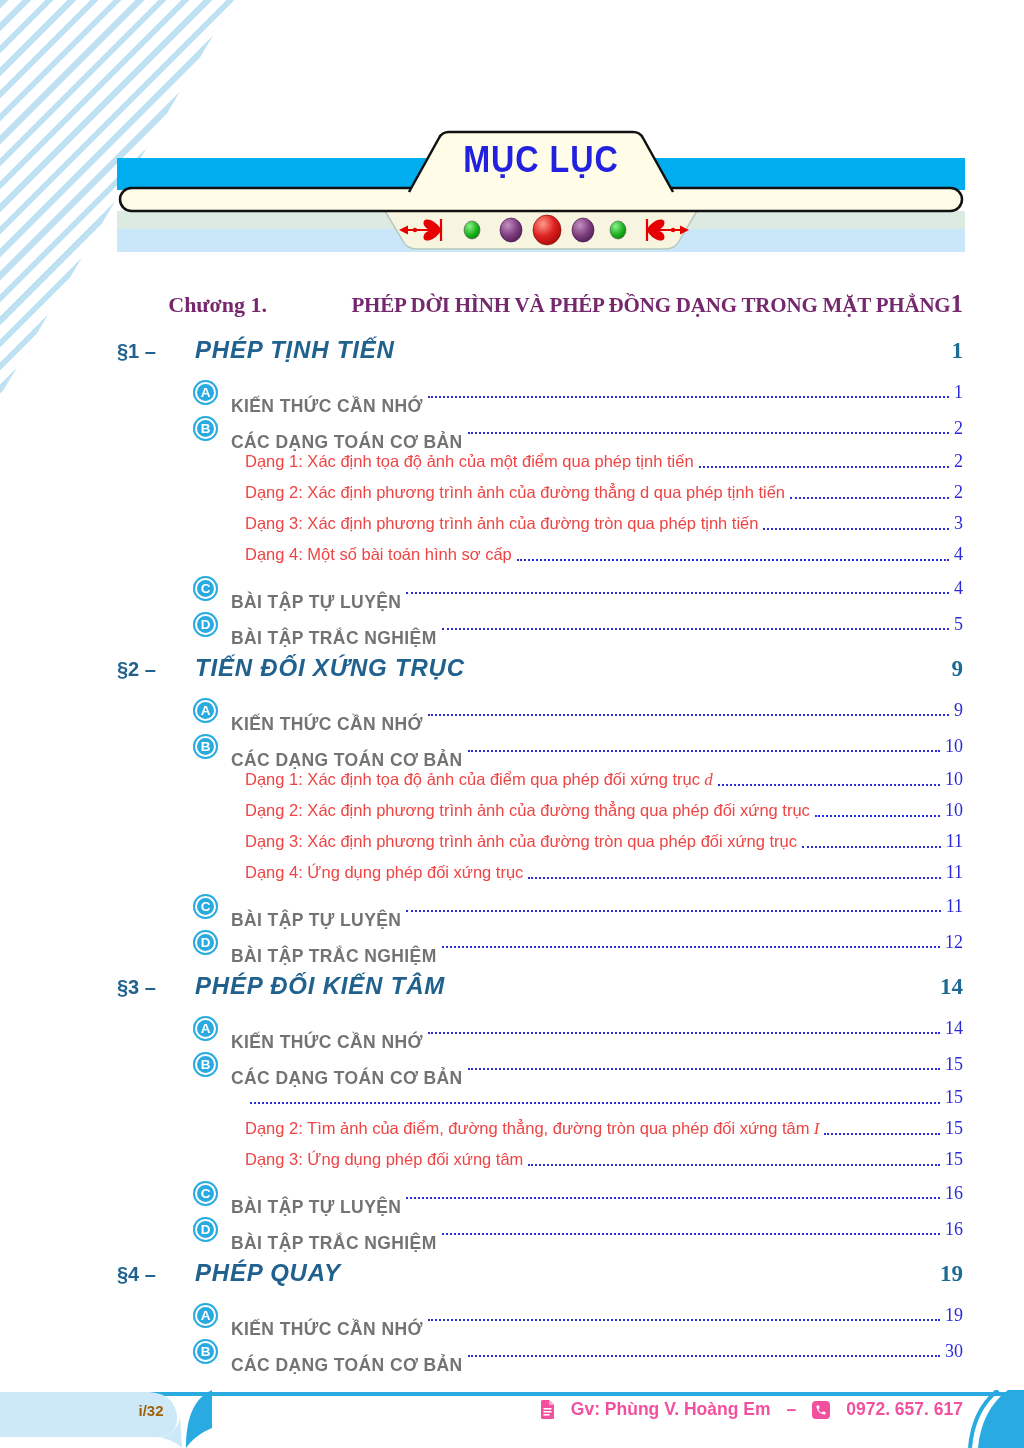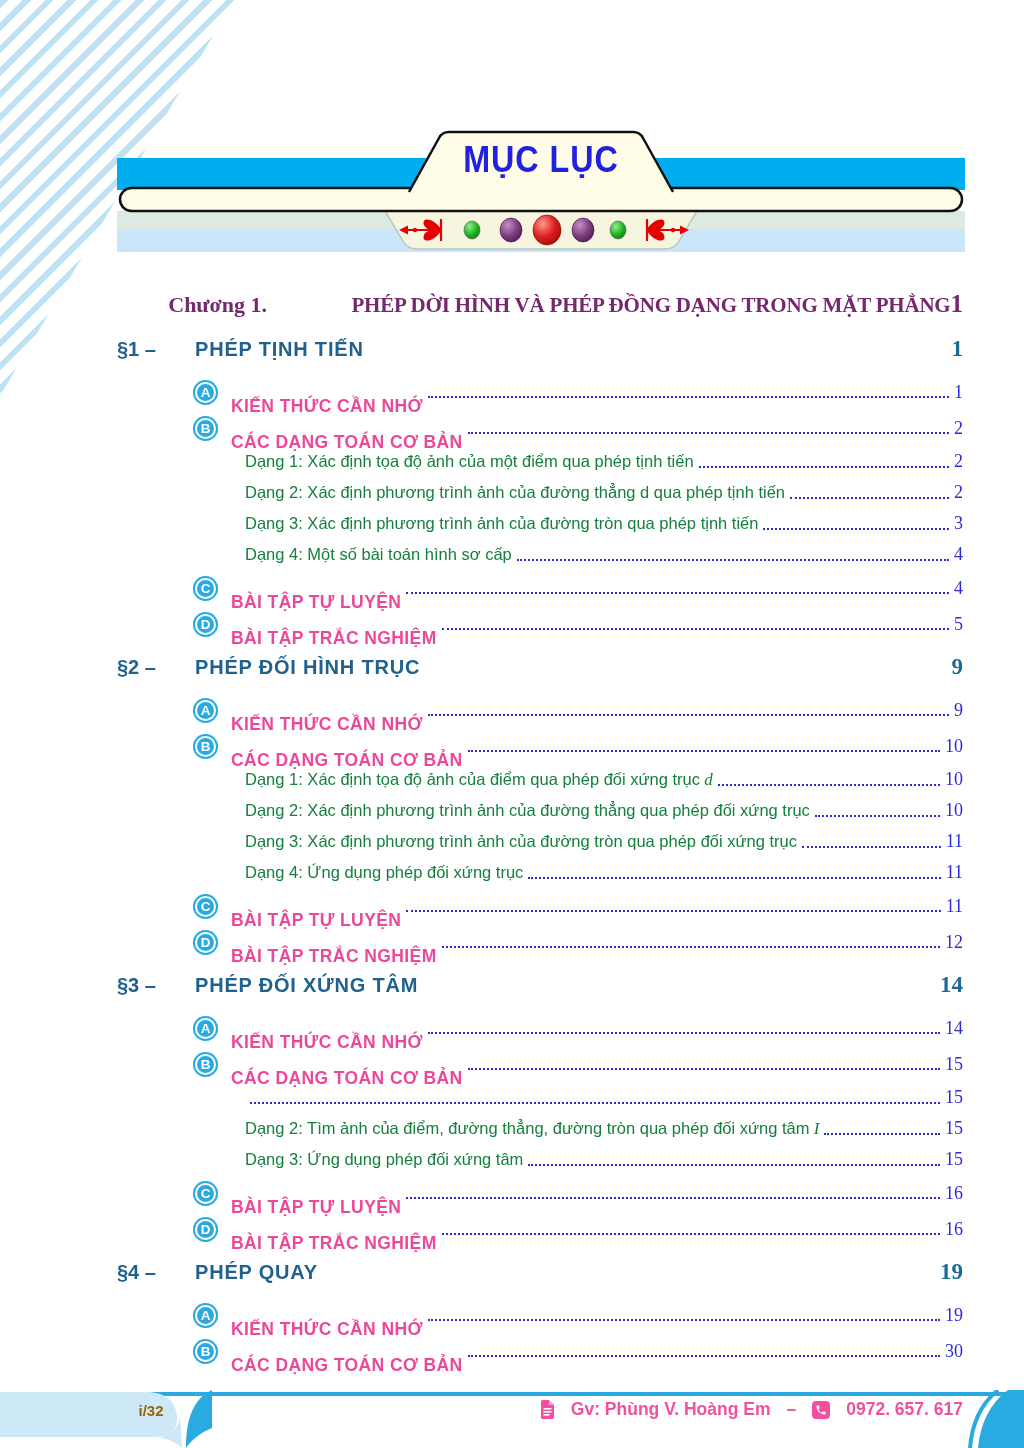--- a/index.html
+++ b/index.html
@@ -21,33 +21,33 @@
   
   .toc{position:absolute;left:117px;top:290px;width:846px;}
   .chapter-row{display:flex;align-items:baseline;font-family:"Liberation Serif",serif;
     color:#76286E;font-weight:bold;height:34px;text-align:right;}
   .chapter-label{font-size:22px;width:150px;flex:0 0 auto;}
   .chapter-title{font-size:21px;flex:1;letter-spacing:-0.2px;white-space:nowrap;}
   .chapter-page{font-size:25px;}
 
   .section-head{display:flex;align-items:baseline;margin-top:12px;height:38px;}
   .sec-num{width:78px;flex:0 0 auto;font-weight:bold;font-size:20px;color:#20618E;}
-  .sec-title{flex:0 0 auto;font-weight:bold;font-size:20px;color:#20618E;letter-spacing:0.8px;}
+  .sec-title{flex:0 0 auto;font-weight:bold;font-size:24px;color:#20618E;letter-spacing:0.8px;font-style:italic;}
   .sec-spacer{flex:1;}
   .sec-page{font-family:"Liberation Serif",serif;font-weight:bold;font-size:23px;color:#1D6A93;}
 
   .row{display:flex;align-items:center;}
   .badge-row{height:36px;padding-left:76px;}
   .dang-row{height:31px;padding-left:128px;}
   .badge{width:25px;height:25px;border-radius:50%;background:#29ABE2;flex:0 0 auto;
     box-shadow:inset 0 0 0 2px #29ABE2, inset 0 0 0 4px #ffffff;
     color:#fff;display:flex;align-items:center;justify-content:center;
     font-weight:bold;font-size:13.5px;margin-right:13px;}
-  .item-label{color:#ec4899;font-size:17.5px;font-weight:600;letter-spacing:0.4px;white-space:nowrap;margin-top:28px;}
-  .dang-label{color:#15803d;font-size:16.5px;white-space:nowrap;}
+  .item-label{color:#737373;font-size:17.5px;font-weight:600;letter-spacing:0.4px;white-space:nowrap;margin-top:28px;}
+  .dang-label{color:#ef4444;font-size:16.5px;white-space:nowrap;}
   .mvar{font-family:"Liberation Serif",serif;font-style:italic;font-size:17px;}
   .leader{flex:1;margin:0 5px;position:relative;top:5px;border-bottom:2px dotted #2B2BD9;min-width:12px;}
   .pg{font-family:"Liberation Serif",serif;font-size:18px;color:#2B2BD9;}
 
   
   .footer-line{position:absolute;left:0;top:1392px;width:1024px;height:4px;background:#29ABE2;}
   .footer-left-svg{position:absolute;left:0;top:1390px;}
   .page-indicator{position:absolute;left:126px;top:1402px;width:50px;text-align:center;
     color:#a16207;font-weight:bold;font-size:15px;}
   .footer-right{position:absolute;right:61px;top:1399px;display:flex;align-items:center;gap:16px;
@@ -174,21 +174,21 @@
         <div class="row badge-row">
           <span class="badge">D</span>
           <span class="item-label">BÀI TẬP TRẮC NGHIỆM</span>
           <span class="leader"></span>
           <span class="pg">5</span>
         </div>
       </div>
       <div class="section-block">
         <div class="section-head">
           <span class="sec-num">§2 –</span>
-          <span class="sec-title">PHÉP ĐỐI HÌNH TRỤC</span>
+          <span class="sec-title">TIẾN ĐỐI XỨNG TRỤC</span>
           <span class="sec-spacer"></span>
           <span class="sec-page">9</span>
         </div>
         <div class="row badge-row">
           <span class="badge">A</span>
           <span class="item-label">KIẾN THỨC CẦN NHỚ</span>
           <span class="leader"></span>
           <span class="pg">9</span>
         </div>
         <div class="row badge-row">
@@ -226,21 +226,21 @@
         <div class="row badge-row">
           <span class="badge">D</span>
           <span class="item-label">BÀI TẬP TRẮC NGHIỆM</span>
           <span class="leader"></span>
           <span class="pg">12</span>
         </div>
       </div>
       <div class="section-block">
         <div class="section-head">
           <span class="sec-num">§3 –</span>
-          <span class="sec-title">PHÉP ĐỐI XỨNG TÂM</span>
+          <span class="sec-title">PHÉP ĐỐI KIẾN TÂM</span>
           <span class="sec-spacer"></span>
           <span class="sec-page">14</span>
         </div>
         <div class="row badge-row">
           <span class="badge">A</span>
           <span class="item-label">KIẾN THỨC CẦN NHỚ</span>
           <span class="leader"></span>
           <span class="pg">14</span>
         </div>
         <div class="row badge-row">

